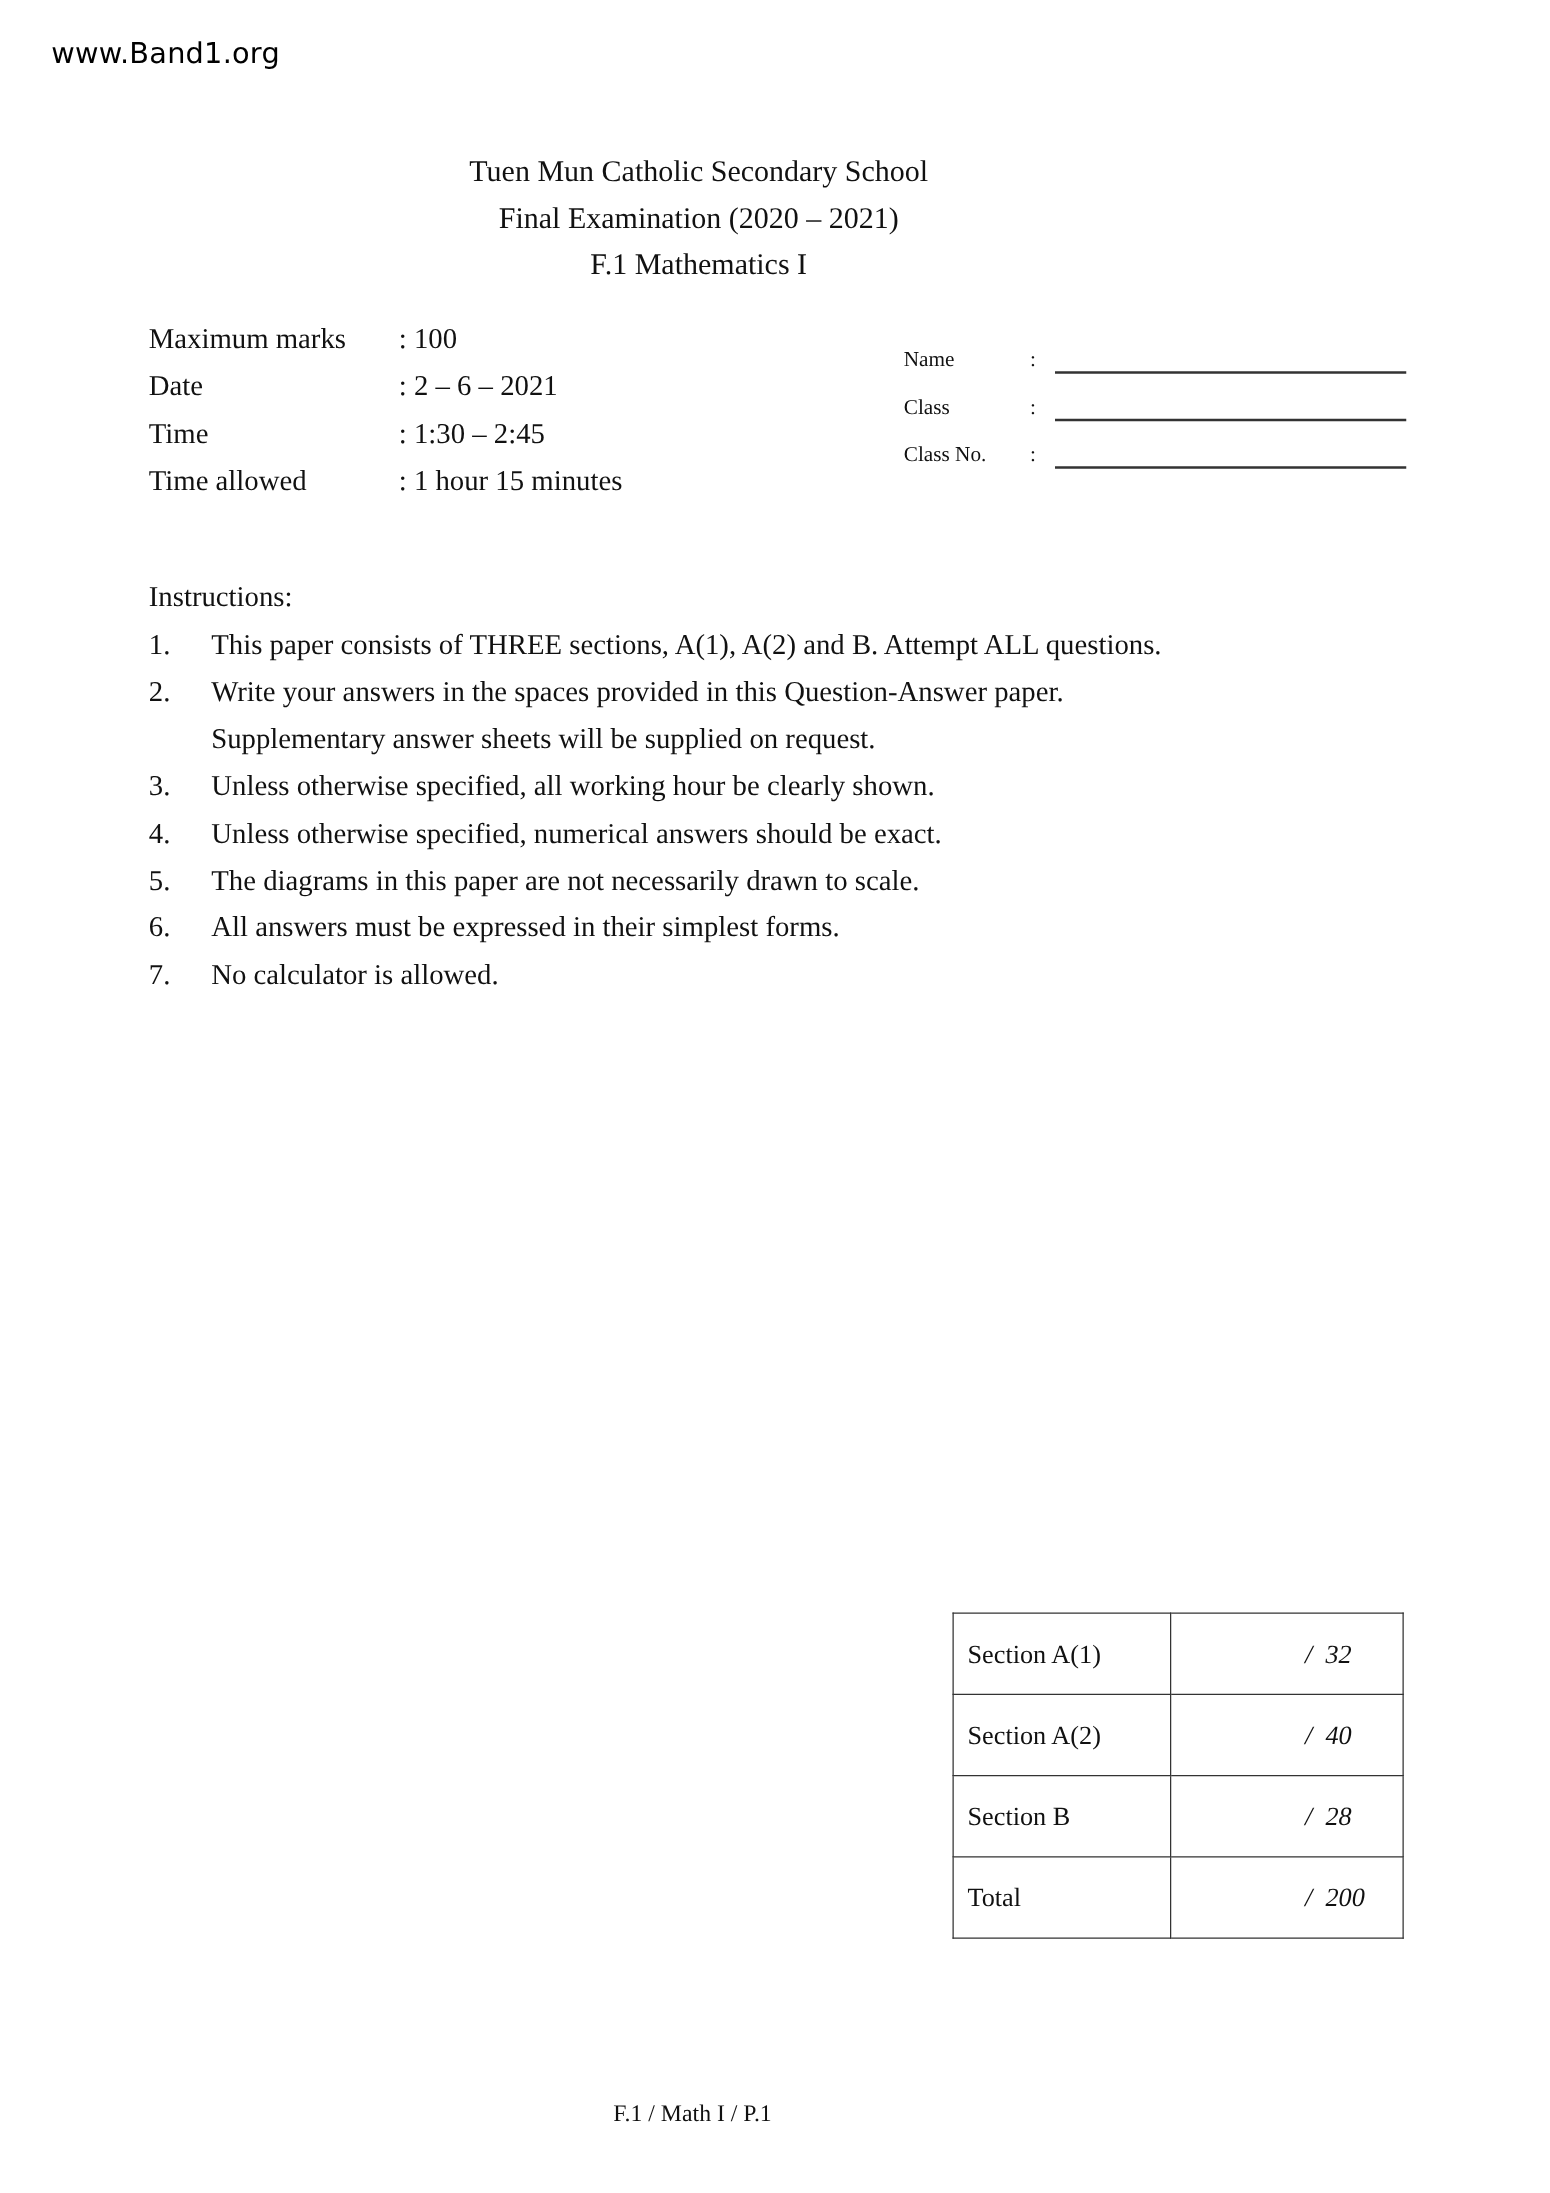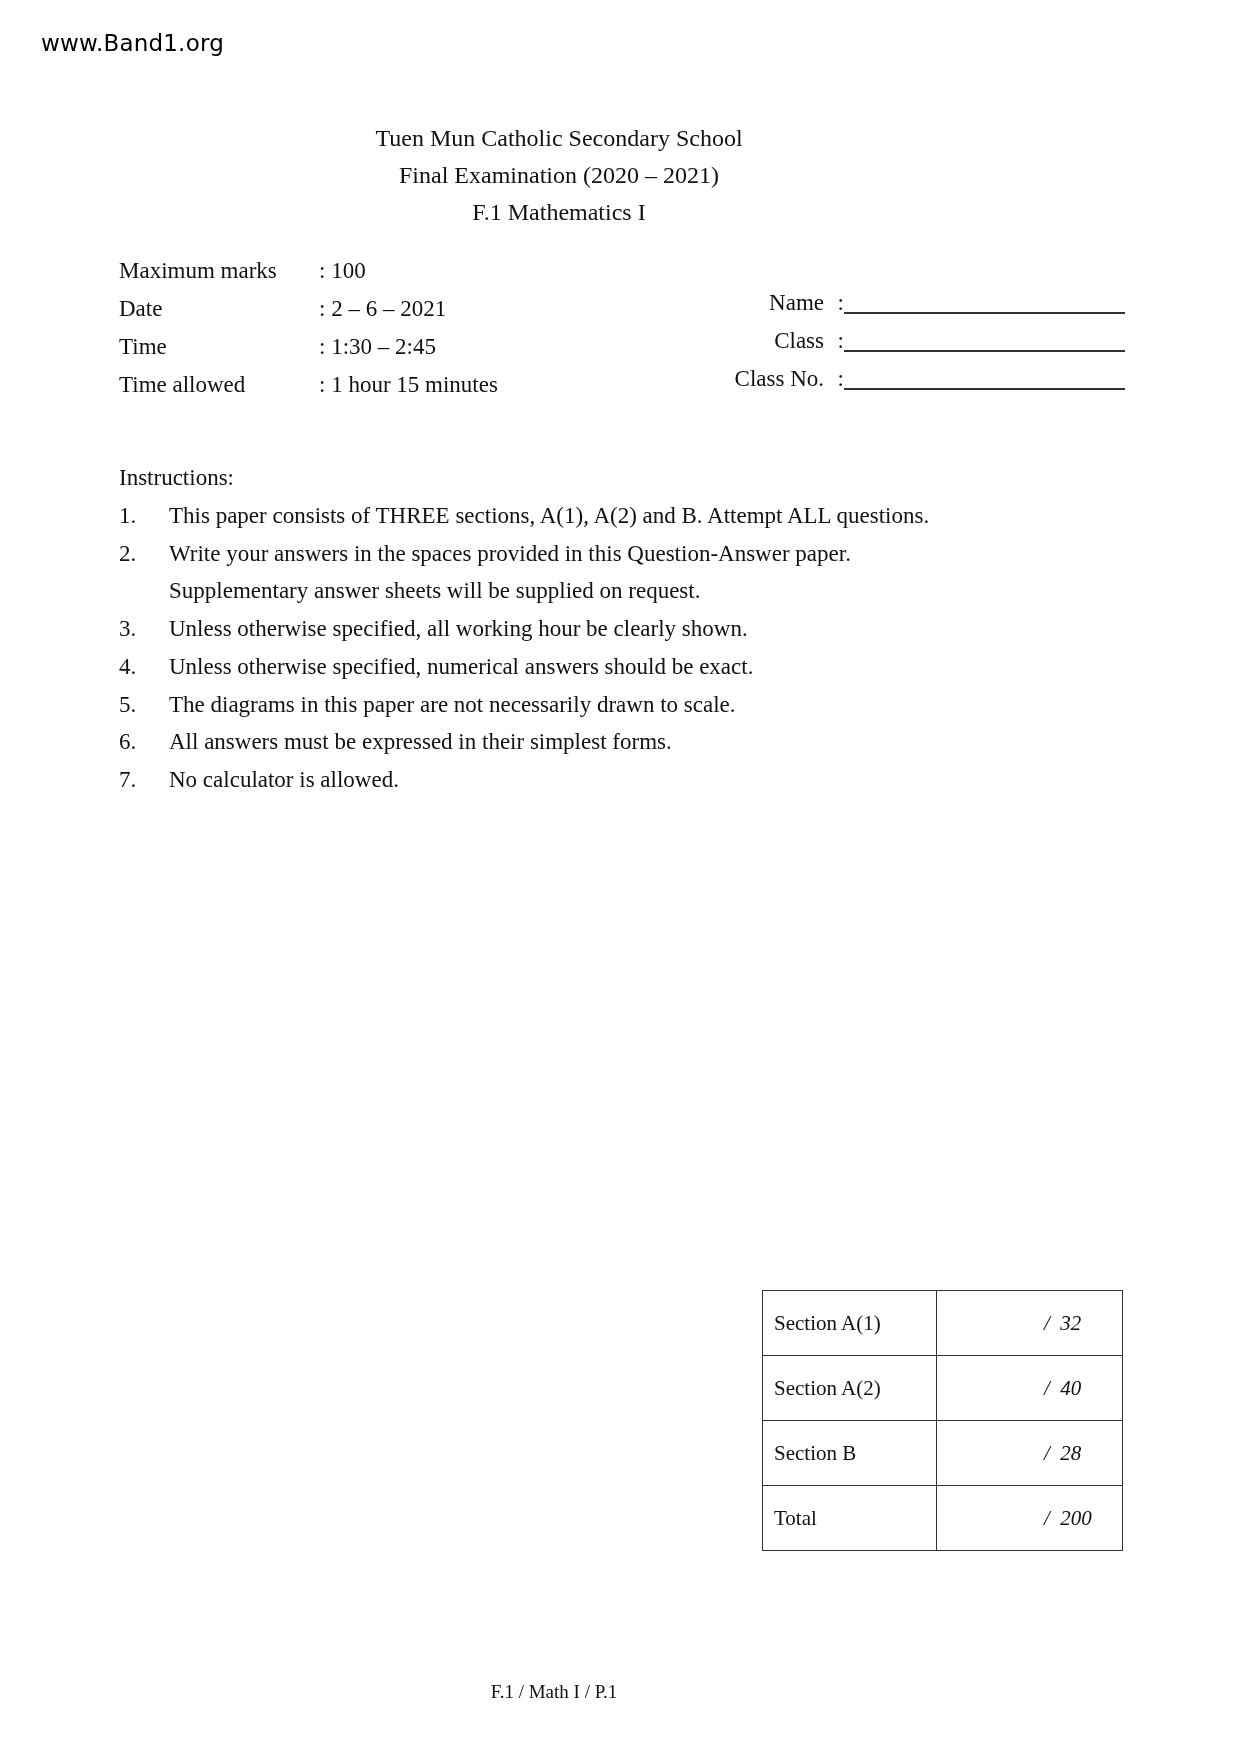--- a/index.html
+++ b/index.html
@@ -15,21 +15,21 @@
     }
     .header {
       position: absolute; left: 0; width: 1116px; top: 120px;
       text-align: center; font-size: 24px; line-height: 37px;
     }
     .header div { margin-left: 2px; }
     .info-left { position: absolute; left: 119px; top: 252px; font-size: 23px; font-family: Liberation Serif, serif; }
     .info-row { height: 38px; line-height: 38px; display: flex; }
     .info-row .lbl { width: 200px; }
     .info-row .val { }
-    .info-right { position: absolute; left: 723px; top: 284px; font-size: 23px; text-align: right; }
+    .info-right { position: absolute; left: 723px; top: 269px; font-size: 17px; }
     .field-row { height: 38px; line-height: 38px; display: flex; align-items: flex-end; }
     .field-row .flbl { width: 101px; }
     .field-row .fcolon { width: 20px; }
     .field-row .fline {
       width: 281px; border-bottom: 2px solid #333; height: 24px; margin-bottom: 8px; margin-left: 0px;
     }
     .instructions { position: absolute; left: 119px; top: 459px; font-size: 23px; }
     .instr-title { height: 38px; line-height: 38px; }
     .instr-item { display: flex; line-height: 37.7px; }
     .instr-item .num { width: 50px; }

